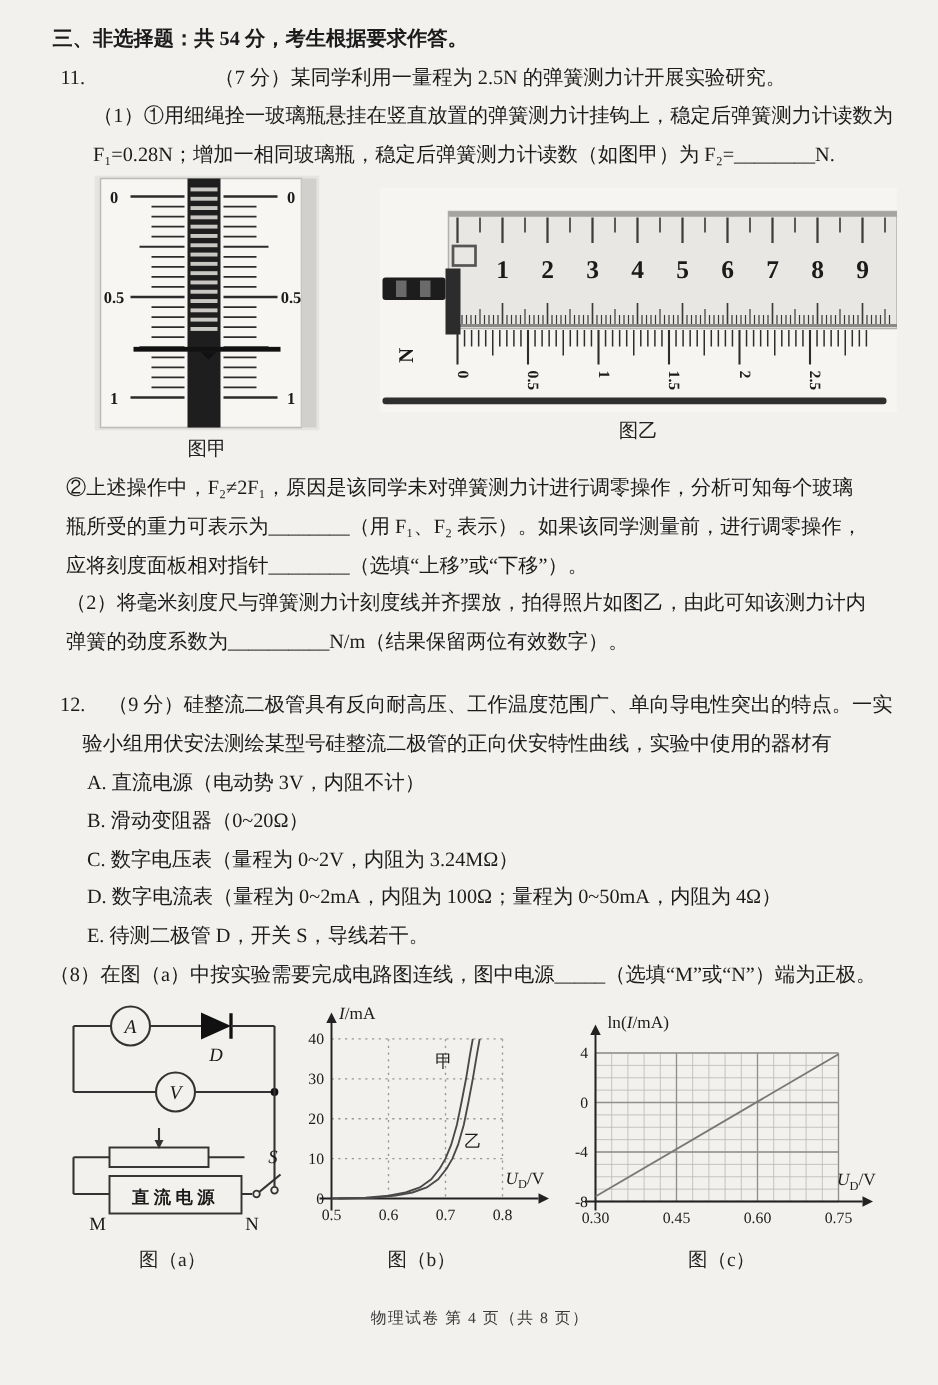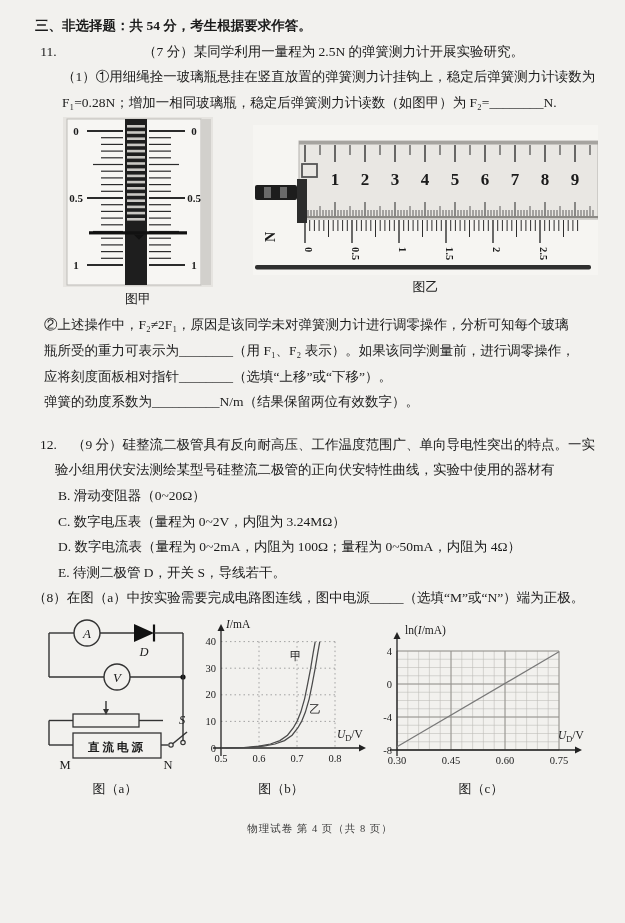--- a/index.html
+++ b/index.html
@@ -321,30 +321,32 @@
           <text x="22" y="112" fill="#1b1b1b" font-family="&quot;Liberation Serif&quot;,&quot;DejaVu Serif&quot;,serif" font-size="14" font-weight="bold" text-anchor="middle" transform="rotate(-90 22 112)">N</text>
           <rect x="2" y="140" width="336" height="4.5" rx="2" fill="#2f2f2f"></rect>
         </svg>
       <div class="figcap">图乙</div>
     </div>
   </div>
 
   <div class="ind-s">②上述操作中，F₂≠2F₁，原因是该同学未对弹簧测力计进行调零操作，分析可知每个玻璃</div>
   <div class="ind-s">瓶所受的重力可表示为________（用 F₁、F₂ 表示）。如果该同学测量前，进行调零操作，</div>
   <div class="ind-s">应将刻度面板相对指针________（选填“上移”或“下移”）。</div>
+  <div class="ind-s">（2）将毫米刻度尺与弹簧测力计刻度线并齐摆放，拍得照片如图乙，由此可知该测力计内</div>
   <div class="ind-s">弹簧的劲度系数为__________N/m（结果保留两位有效数字）。</div>
 
   <div style="height:17px"></div>
 
   <div class="q-row">
     <span class="q-num">12.</span>
     <span class="q-stem">（9 分）硅整流二极管具有反向耐高压、工作温度范围广、单向导电性突出的特点。一实</span>
   </div>
   <div class="ind-q12">验小组用伏安法测绘某型号硅整流二极管的正向伏安特性曲线，实验中使用的器材有</div>
 
+  <div class="opt">A. 直流电源（电动势 3V，内阻不计）</div>
   <div class="opt">B. 滑动变阻器（0~20Ω）</div>
   <div class="opt">C. 数字电压表（量程为 0~2V，内阻为 3.24MΩ）</div>
   <div class="opt">D. 数字电流表（量程为 0~2mA，内阻为 100Ω；量程为 0~50mA，内阻为 4Ω）</div>
   <div class="opt">E. 待测二极管 D，开关 S，导线若干。</div>
 
   <div class="sub1">（8）在图（a）中按实验需要完成电路图连线，图中电源_____（选填“M”或“N”）端为正极。</div>
 
   <div class="figrow2">
     <div class="figcol">
       <svg id="svg-circuit" width="160" height="162">

